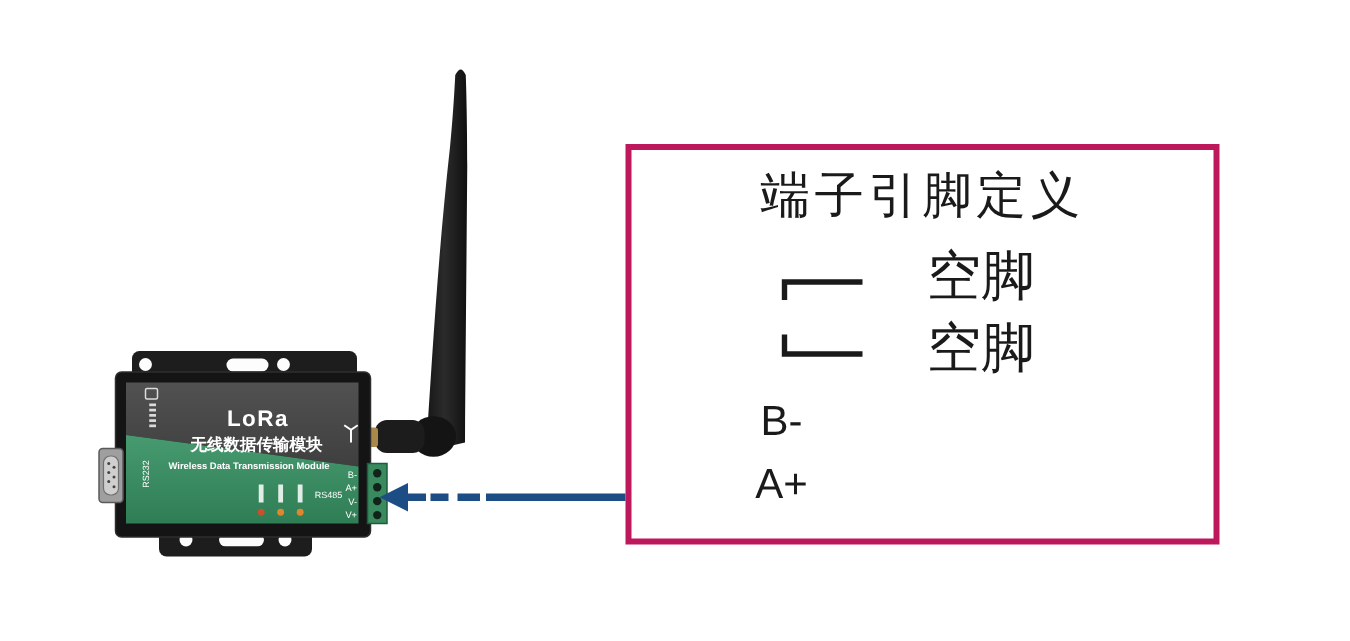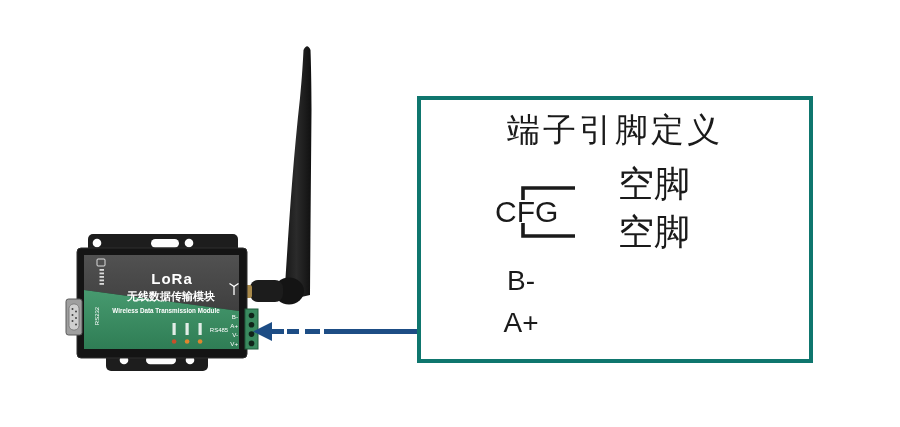--- a/index.html
+++ b/index.html
@@ -8,21 +8,21 @@
     font-family:"Liberation Sans", sans-serif;
     position:relative;overflow:hidden;
     -webkit-font-smoothing:antialiased;
   }
   .scene{position:absolute;inset:0;width:900px;height:427px;}
   #device-svg{position:absolute;left:0;top:0;}
 
   
   .def-box{
     position:absolute;left:417px;top:96px;width:396px;height:267px;
-    border:4px solid #0f766e;background:#ffffff;box-sizing:border-box;
+    border:4px solid #be185d;background:#ffffff;box-sizing:border-box;
   }
   .def-box .inner{position:absolute;inset:0;}
   .box-title{
     position:absolute;left:0;top:8px;width:100%;
     text-align:center;font-size:33px;letter-spacing:3px;
     color:#1a1a1a;font-weight:400;white-space:nowrap;
   }
   .cfg-label{
     position:absolute;left:74px;top:96px;width:100px;
     font-size:30px;color:#1a1a1a;line-height:32px;white-space:nowrap;
@@ -153,21 +153,20 @@
       <rect x="287" y="329" width="12" height="5"></rect>
       <rect x="271" y="329" width="13" height="5"></rect>
       <polygon points="253,331.5 272,322 272,341"></polygon>
     </g>
   </svg>
 
   <div class="def-box">
     <div class="inner">
       <div class="box-title">端子引脚定义</div>
 
-      <div class="cfg-label">CFG</div>
       <svg class="bracket-svg" width="388" height="259" viewBox="0 0 388 259">
         <path d="M102,100 L102,88 L154,88" fill="none" stroke="#1a1a1a" stroke-width="3.6"></path>
         <path d="M102,123 L102,136 L154,136" fill="none" stroke="#1a1a1a" stroke-width="3.6"></path>
       </svg>
       <div class="desc-col r1">空脚</div>
       <div class="desc-col r2">空脚</div>
 
       <div class="pin-col r3">B-</div>
 
       <div class="pin-col r4">A+</div>

